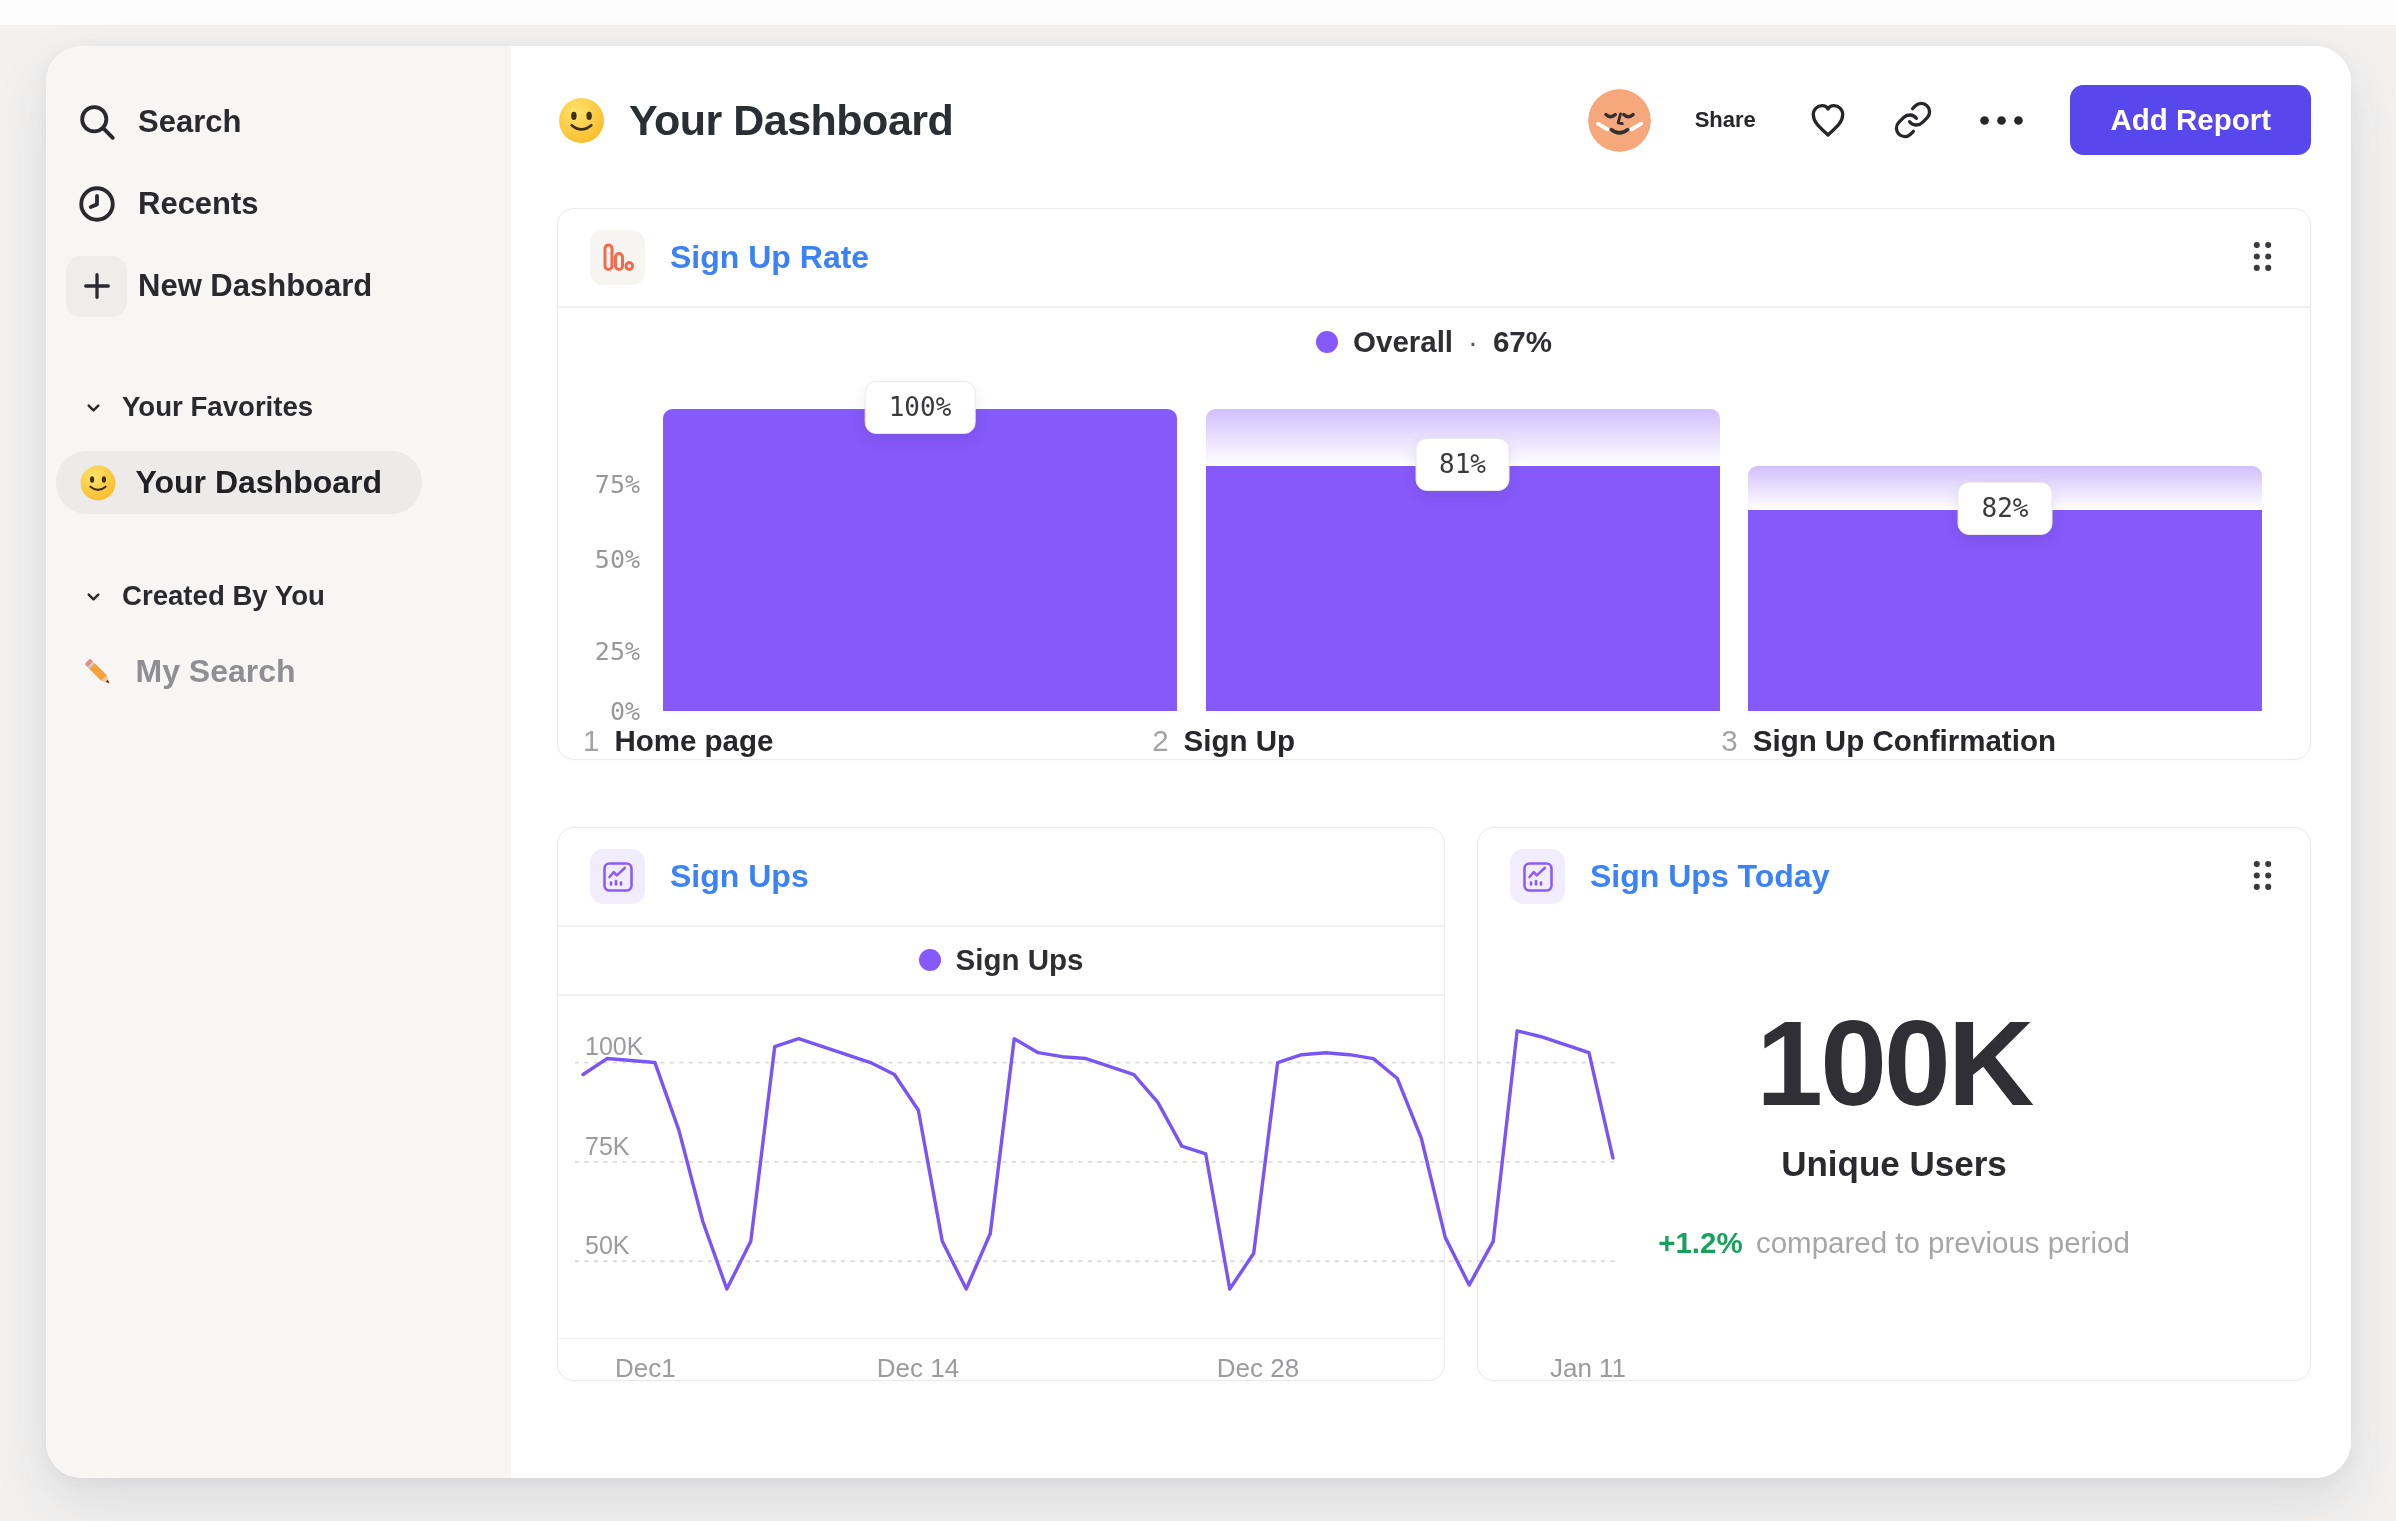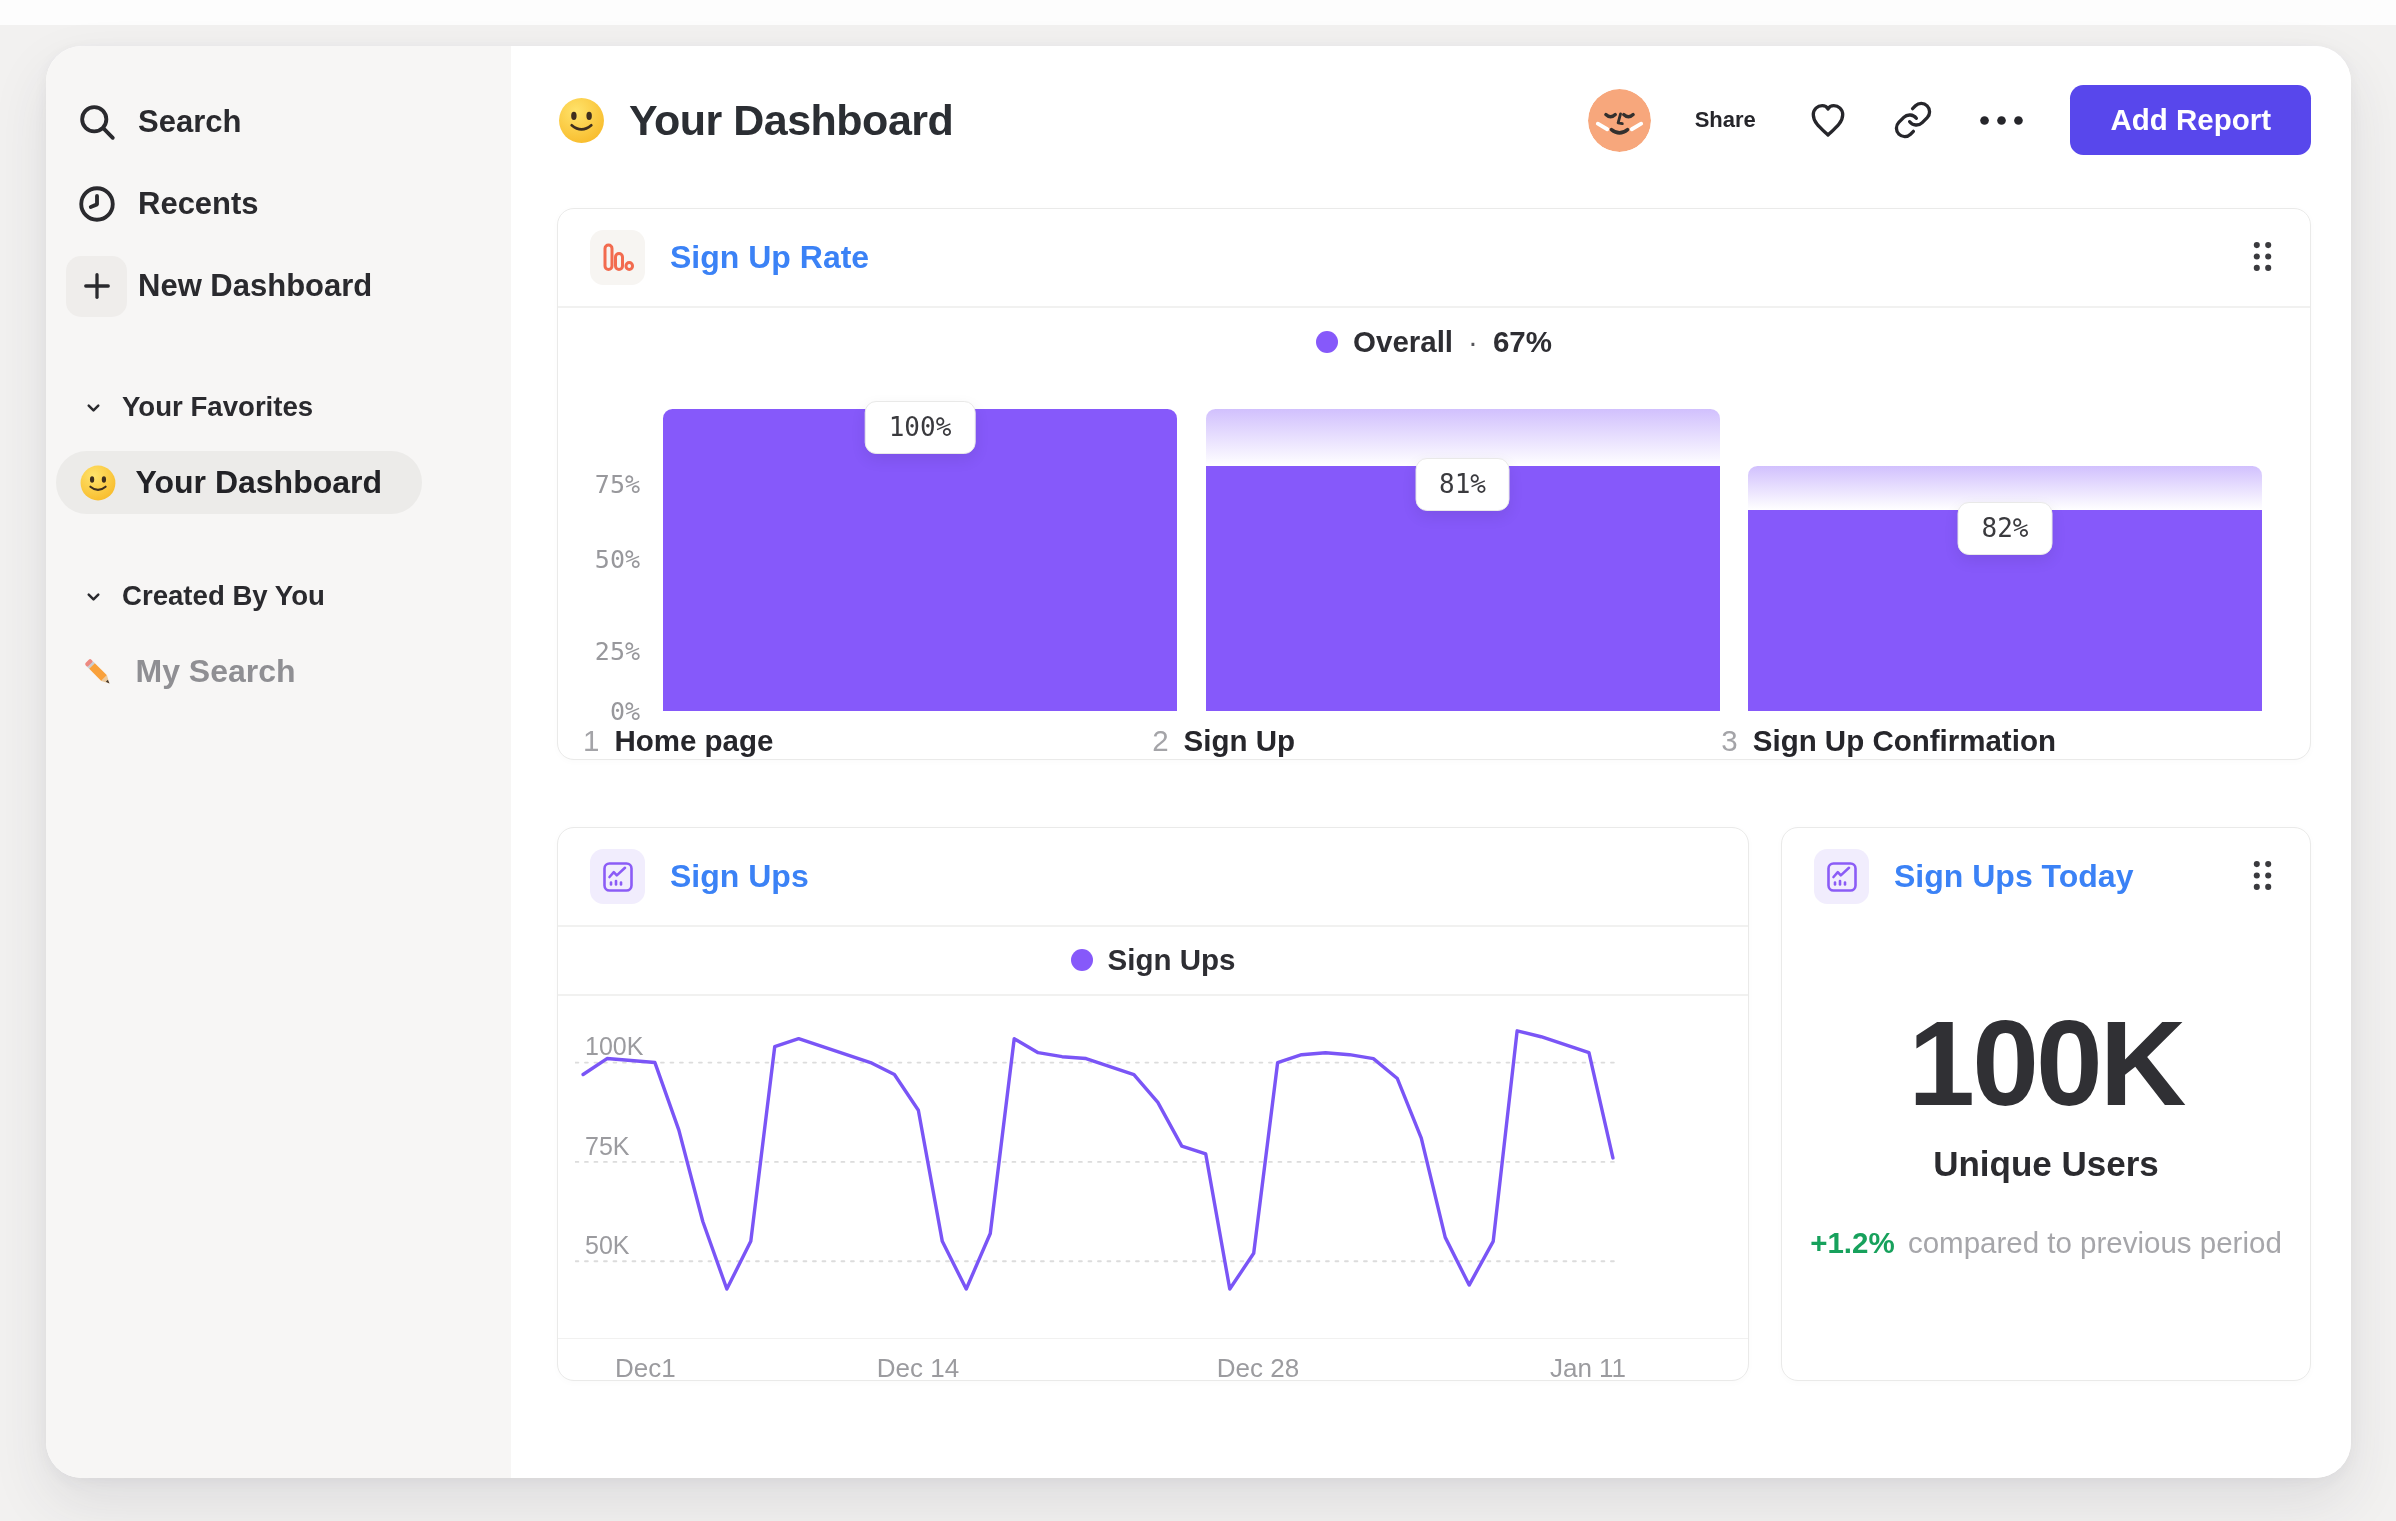--- a/index.html
+++ b/index.html
@@ -56,31 +56,31 @@
   .funnel-plot { display:flex; height:335px; padding:0 48px 0 25px; }
   .y-gutter { width:57px; position:relative; margin-right:23px; }
   .y-tick { position:absolute; right:0; font-family:"DejaVu Sans Mono", monospace; font-size:25px; color:#98989C; }
   .funnel-cols { flex:1; display:flex; gap:28.5px; }
   .f-col { flex:1; position:relative; }
   .f-solid { position:absolute; bottom:0; left:0; right:0; background:#8659FA; }
   .f-grad { position:absolute; left:0; right:0; border-radius:9.5px 9.5px 0 0;
             background:linear-gradient(to bottom, rgba(134,89,250,.38), rgba(134,89,250,0)); }
   .f-tip { position:absolute; left:50%; transform:translateX(-50%); background:#fff; border:1.9px solid #E9E9E8;
            border-radius:11.4px; padding:10.5px 23px; font-family:"DejaVu Sans Mono", monospace; font-size:26px;
-           color:#3A3A3E; box-shadow:0 5.7px 15px rgba(0,0,0,.08); white-space:nowrap; z-index:2;margin-top:20px; }
+           color:#3A3A3E; box-shadow:0 5.7px 15px rgba(0,0,0,.08); white-space:nowrap; z-index:2; }
   .funnel-labels { display:flex; padding:0 48px 0 25px; margin-top:13.3px;flex-direction:column; }
   .fl-spacer { width:80px; }
   .fl-items { flex:1; display:flex; gap:28.5px; }
   .fl-item { flex:1; font-size:29.5px; }
   .fl-num { color:#A4A4A8; font-weight:500; margin-right:15px; }
   .fl-name { color:#26262B; font-weight:600; }
 
   
   .row2 { display:flex; gap:32px; }
-  .line-card { width:1192px; height:554px;text-align:center; }
+  .line-card { width:888px; height:554px;text-align:center; }
   .line-legend { height:67px; display:flex; align-items:center; justify-content:center; gap:15px; }
   .line-plot { position:relative; height:335px; padding:0 17px; }
   .line-ylabel { position:absolute; font-size:25px; font-weight:500; color:#9B9B9F; left:27px; }
   .line-xaxis { border-top:1.9px solid #F1F1F0; height:53px; position:relative; }
   .line-xlabel { position:absolute; top:13.3px; font-size:26px; color:#9B9B9F; white-space:nowrap; }
 
   .kpi-card { flex:1; height:554px; }
   .kpi-body { text-align:center; margin-top:78px; }
   .kpi-value { font-size:120px; font-weight:700; color:#303034; letter-spacing:-2.9px; line-height:1; }
   .kpi-label { font-size:35px; font-weight:700; color:#2B2B2F; margin-top:21px; }

